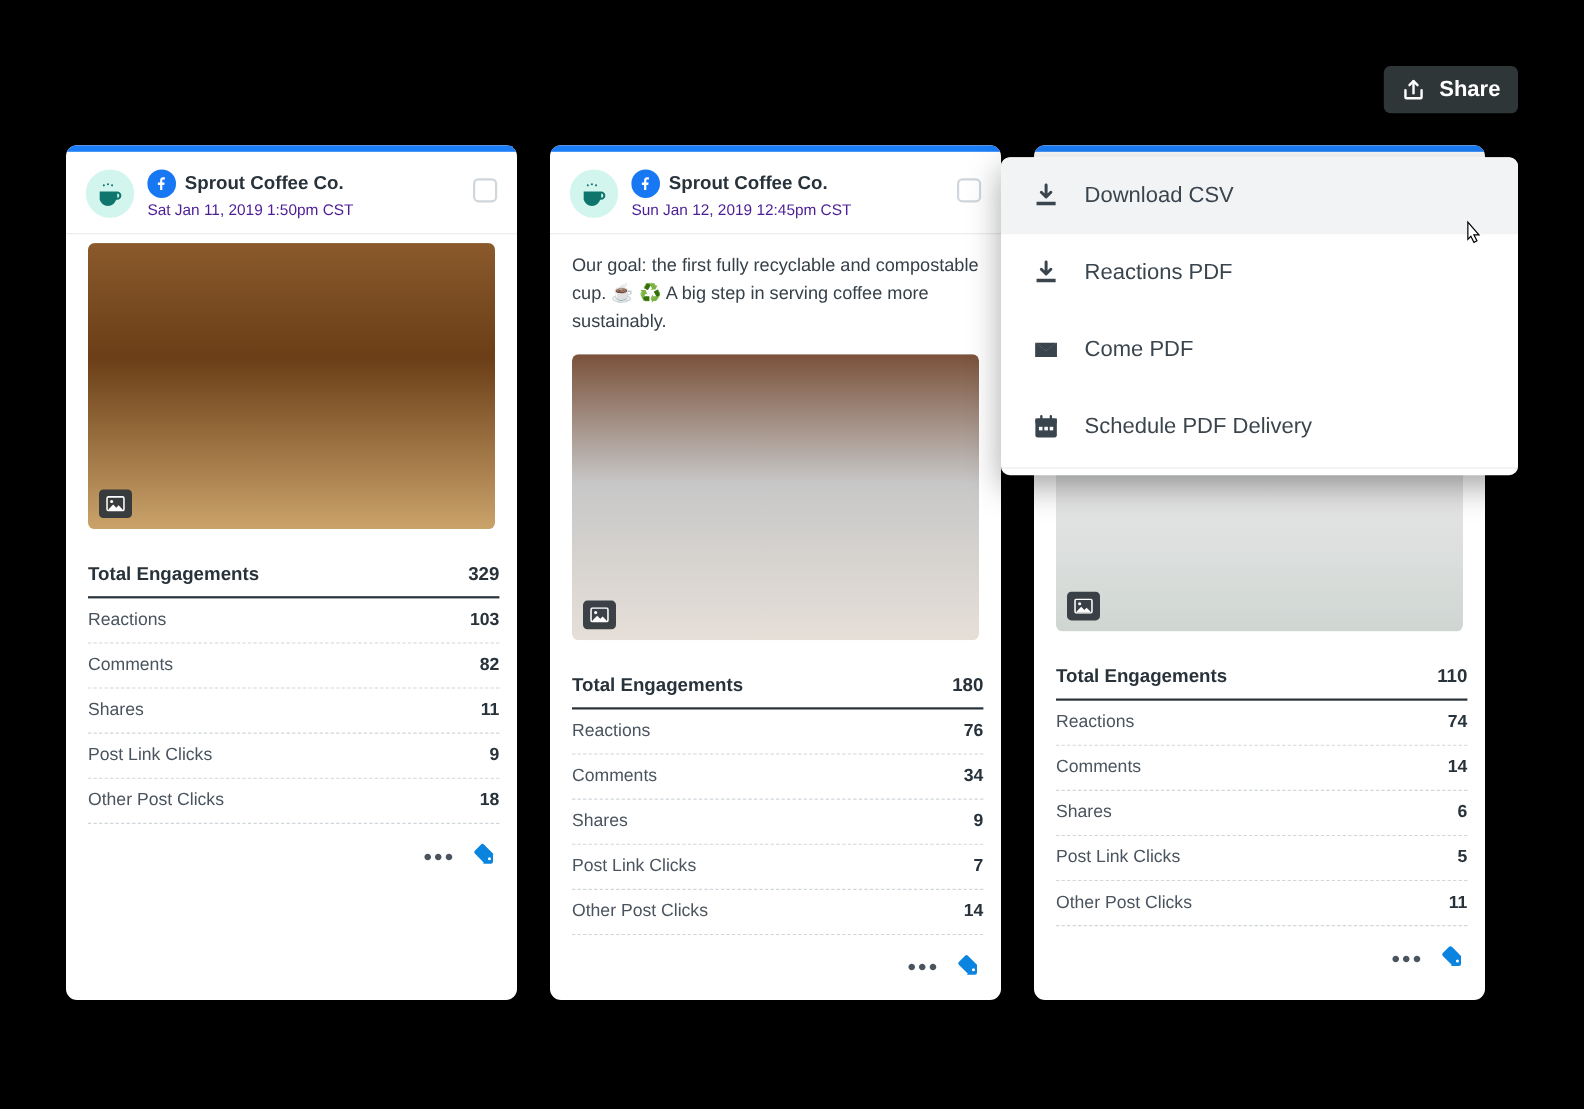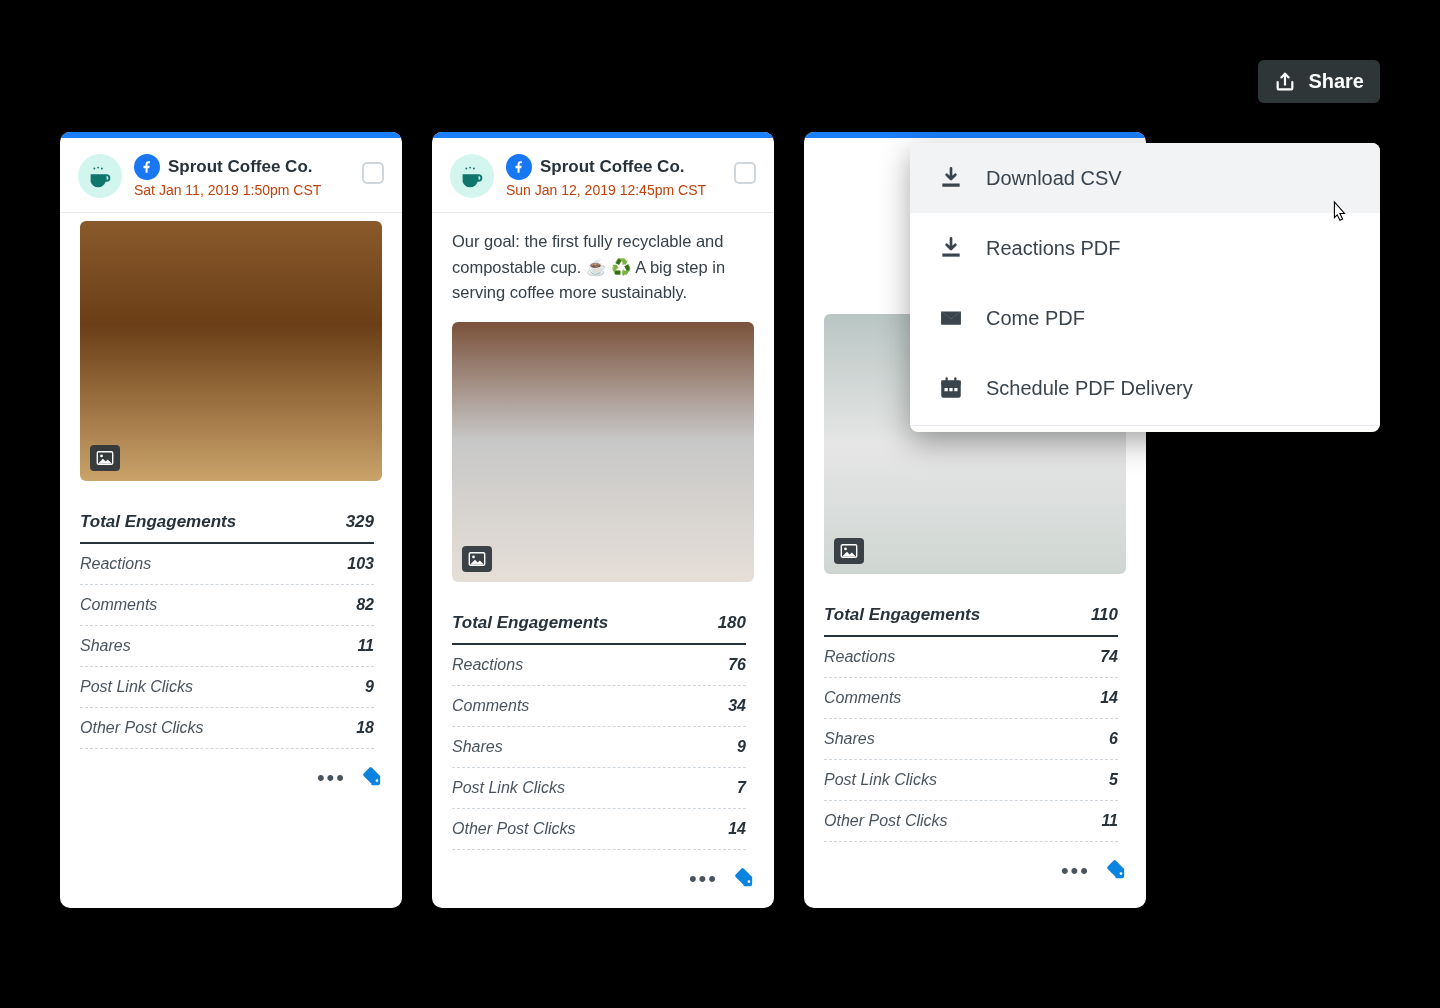--- a/index.html
+++ b/index.html
@@ -1,42 +1,42 @@
 <!DOCTYPE html>
 <html><head>
 <meta charset="utf-8">
 <style>
 * { box-sizing: border-box; margin: 0; padding: 0; }
 body { font-family: -apple-system, BlinkMacSystemFont, "Segoe UI", Helvetica, Arial, sans-serif; background: #000; width: 1440px; height: 1008px; position: relative; color: #2c3e50; }
 .stage { position: absolute; left: 60px; top: 60px; width: 1320px; height: 900px; }
 .share-btn { position: absolute; top: 0px; right: 0px; background: #2f3638; color: #fff; border-radius: 6px; padding: 10px 16px 10px 16px; display: flex; align-items: center; gap: 12px; font-size: 20px; font-weight: 600; cursor: pointer; z-index: 5; }
 .share-btn svg { width: 22px; height: 22px; }
 .cards { position: absolute; top: 72px; left: 0; display: flex; gap: 30px; }
-.card { width: 342px; background: #fff; border-radius: 10px; box-shadow: 0 6px 20px rgba(0,0,0,0.35); overflow: hidden; position: relative; }
+.card { width: 410px; background: #fff; border-radius: 10px; box-shadow: 0 6px 20px rgba(0,0,0,0.35); overflow: hidden; position: relative; }
 .card-topbar { height: 6px; background: #1c7ef8; }
 .card-header { padding: 16px 18px 14px 18px; display: flex; align-items: center; gap: 12px; border-bottom: 1px solid #e6eaee; position: relative; }
 .avatar { width: 44px; height: 44px; border-radius: 50%; background: #d2f5ee; display: flex; align-items: center; justify-content: center; flex-shrink: 0; }
 .avatar svg { width: 30px; height: 30px; }
 .fb-badge { width: 26px; height: 26px; border-radius: 50%; background: #1877f2; display: flex; align-items: center; justify-content: center; flex-shrink: 0; }
 .fb-badge svg { width: 14px; height: 14px; fill: #fff; }
 .head-text { display: flex; flex-direction: column; }
 .company { font-weight: 700; font-size: 17px; color: #27323a; }
-.timestamp { font-size: 14px; color: #c2410c; margin-top: 2px; }
+.timestamp { font-size: 14px; color: #4c1d95; margin-top: 2px; }
 .checkbox { position: absolute; right: 18px; top: 24px; width: 22px; height: 22px; border: 2px solid #cfd6dc; border-radius: 5px; cursor: pointer; }
 .post-body { padding: 16px 20px 8px 20px; font-size: 16.5px; line-height: 1.55; color: #364049; }
 .post-body .mention { color: #0b84e0; }
 .post-body .hashtag { color: #0b84e0; }
 .post-image { margin: 8px 20px 0 20px; height: 260px; border-radius: 6px; position: relative; overflow: hidden; }
 .img-placeholder { width: 100%; height: 100%; }
 .img1 { background: linear-gradient(180deg,#8a5a2c 0%,#6b3e17 40%,#caa36a 100%); }
 .img2 { background: linear-gradient(180deg,#7a513a 0%,#c7c7c7 45%,#e6dfd8 100%); }
 .img3 { background: linear-gradient(180deg,#b9c6c3 0%,#e6e6e6 50%,#cfd6d2 100%); }
 .img-badge { position: absolute; left: 10px; bottom: 10px; width: 30px; height: 26px; background: rgba(44,52,58,0.92); border-radius: 4px; display: flex; align-items: center; justify-content: center; }
 .img-badge svg { width: 18px; height: 14px; fill: #fff; }
-.metrics { padding: 20px 28px 6px 20px; font-style: italic; }
+.metrics { padding: 20px 16px 6px 20px; }
 .metric-row { display: flex; justify-content: space-between; align-items: baseline; padding: 11px 0; border-bottom: 1px dashed #cfd6dc; font-size: 16px; color: #4a545e; }
 .metric-row.total { border-bottom: 2px solid #27323a; font-weight: 700; color: #27323a; font-size: 17px; padding-bottom: 10px; }
 .metric-row:last-child { border-bottom: 1px dashed #cfd6dc; text-align: right; }
 .metric-val { font-weight: 600; color: #27323a; }
 .card-footer { padding: 10px 20px 16px 20px; display: flex; justify-content: flex-end; align-items: center; gap: 14px; }
 .more-dots { color: #4a545e; font-size: 22px; letter-spacing: 2px; cursor: pointer; line-height: 1; }
 .tag-icon svg { width: 22px; height: 22px; fill: #0b84e0; transform: rotate(90deg); cursor: pointer; }
 .dropdown { position: absolute; top: 83px; right: 0px; width: 470px; background: #fff; border-radius: 8px; box-shadow: 0 10px 30px rgba(0,0,0,0.35); z-index: 10; overflow: hidden; padding-bottom: 4px; }
 .dd-item { display: flex; align-items: center; gap: 22px; padding: 22px 28px; font-size: 20px; color: #3a444d; cursor: pointer; }
 .dd-item.hover { background: #f1f3f5; }

